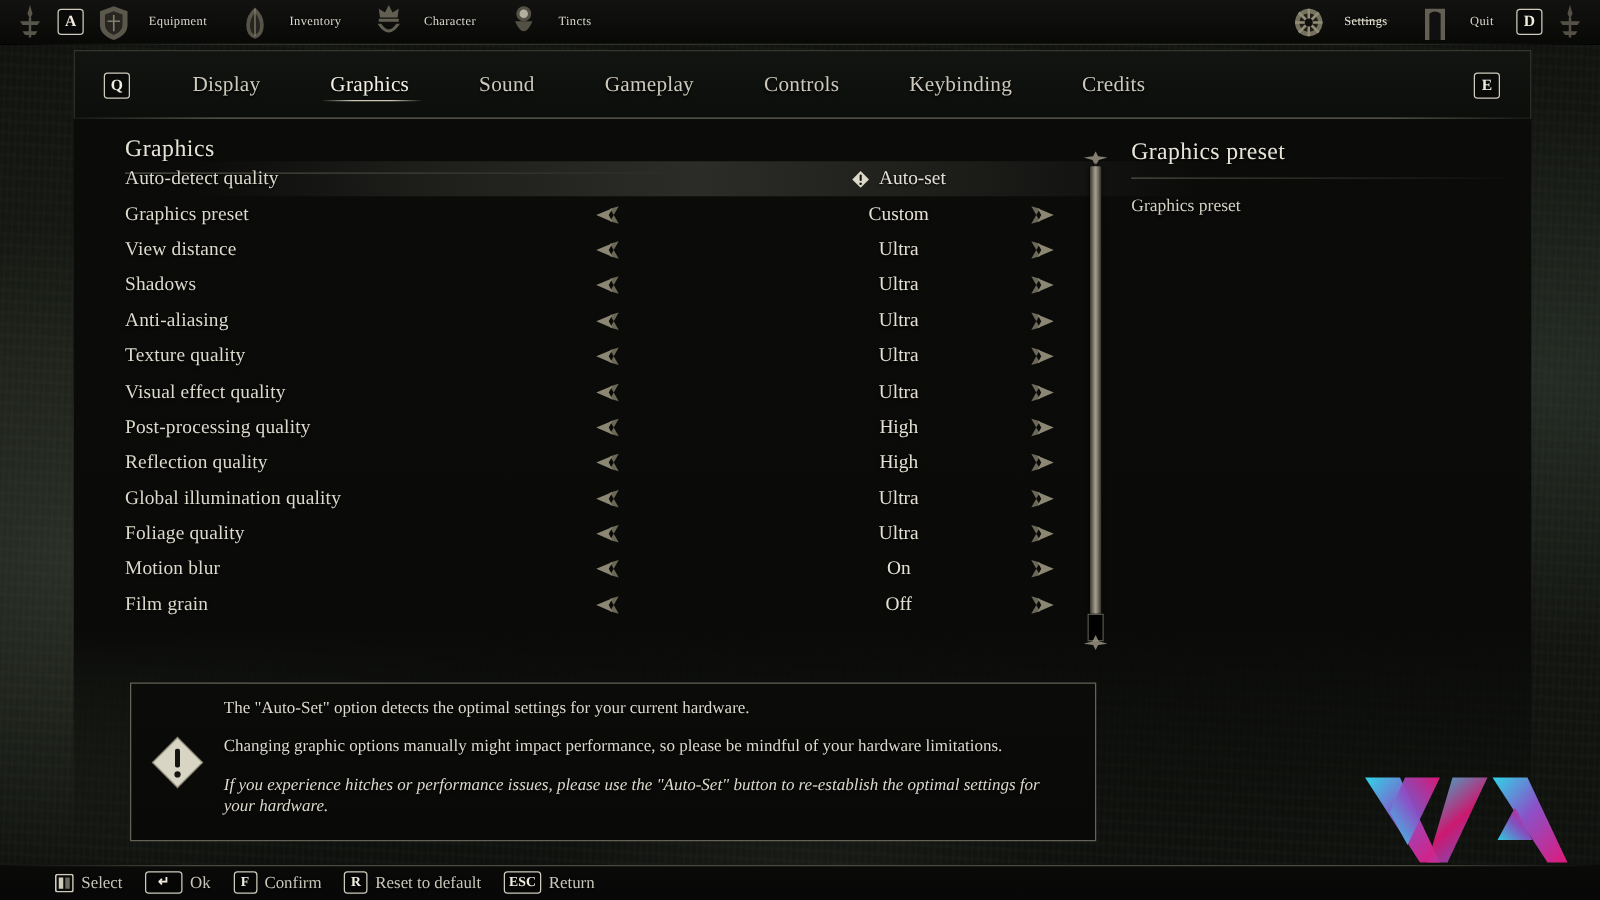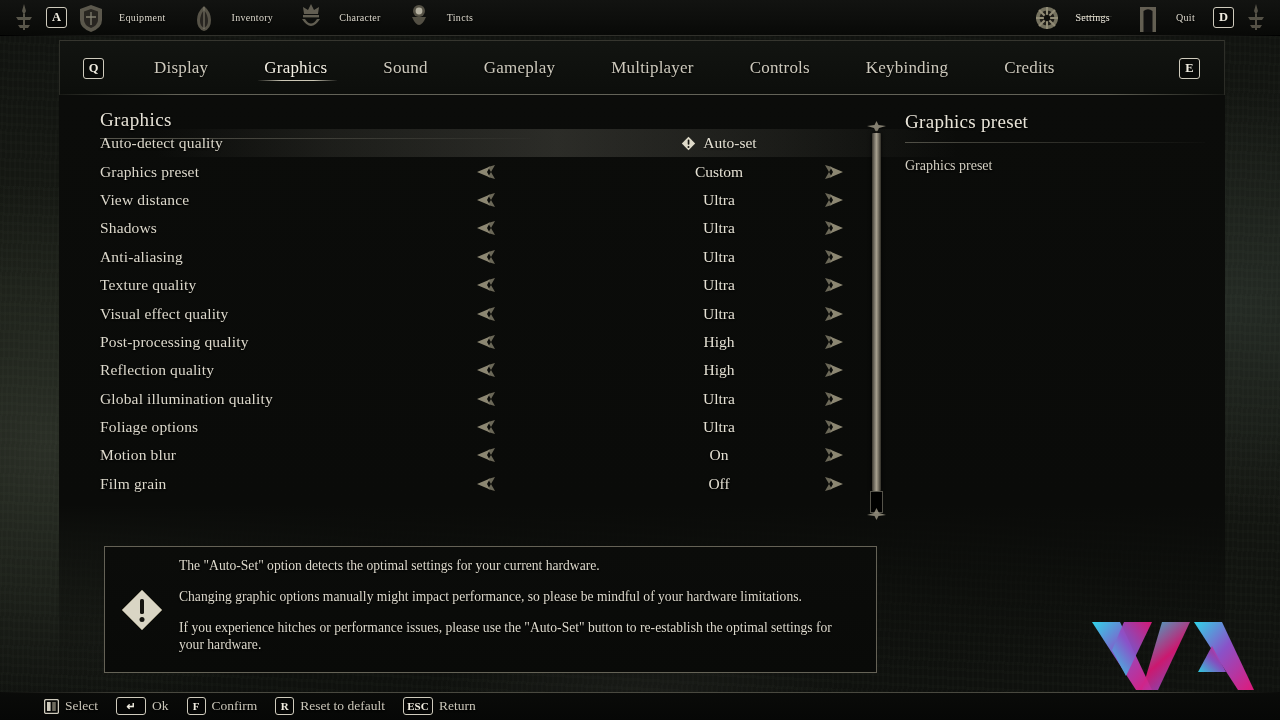--- a/index.html
+++ b/index.html
@@ -162,21 +162,21 @@
     border:1px solid rgba(176,172,152,.55);
     background:linear-gradient(180deg,#0b0c0a,#090a08);
     display:flex; align-items:center;
   }
   #info-icon { width:46px; height:46px; margin-left:14px; flex:none; }
   #info-text { margin-left:14px; margin-right:16px; }
   #info-text p {
     font-size:13.6px; line-height:1.3; color:#ddd9cc;
     text-shadow:0 1px 2px #000; margin-bottom:13px;
   }
-  #info-text p:last-child { margin-bottom:8px; }
+  #info-text p:last-child { margin-bottom:8px;font-style:italic; }
 
   
   #logo { position:absolute; right:20px; bottom:24px; width:170px; height:80px; z-index:18; }
 
   
   #bottombar {
     position:absolute; left:0; bottom:0; width:1280px; height:28px;
     background:linear-gradient(180deg,#0a0b09 0%,#060706 100%);
     display:flex; align-items:center; z-index:30;
   }
@@ -288,21 +288,20 @@
   </div>
 </div>
 
 <div id="tabbar">
   <span class="keycap tab-key">Q</span>
   <div class="tabs">
     <div class="tab">Display</div>
     <div class="tab active">Graphics</div>
     <div class="tab">Sound</div>
     <div class="tab">Gameplay</div>
-    <div class="tab">Multiplayer</div>
     <div class="tab">Controls</div>
     <div class="tab">Keybinding</div>
     <div class="tab">Credits</div>
   </div>
   <span class="keycap tab-key-right">E</span>
 </div>
 
 <div id="content">
 
   <div id="section-title">Graphics</div>
@@ -501,21 +500,21 @@
         </svg>
       </div>
       <div class="row">
         <svg class="arrow left" viewBox="0 0 22 18">
           <g fill="#b4ad93" opacity=".9">
             <path d="M3 9 L16 3.5 L13 9 L16 14.5 Z"></path>
             <path d="M14 4 L21 2 L17 9 Z" opacity=".75"></path>
             <path d="M14 14 L21 16 L17 9 Z" opacity=".75"></path>
           </g>
         </svg>
-        <span class="row-label">Foliage options</span>
+        <span class="row-label">Foliage quality</span>
         <span class="row-value">
           <span>Ultra</span>
         </span>
         <svg class="arrow right" viewBox="0 0 22 18">
           <g fill="#b4ad93" opacity=".9">
             <path d="M19 9 L6 3.5 L9 9 L6 14.5 Z"></path>
             <path d="M8 4 L1 2 L5 9 Z" opacity=".75"></path>
             <path d="M8 14 L1 16 L5 9 Z" opacity=".75"></path>
           </g>
         </svg>

